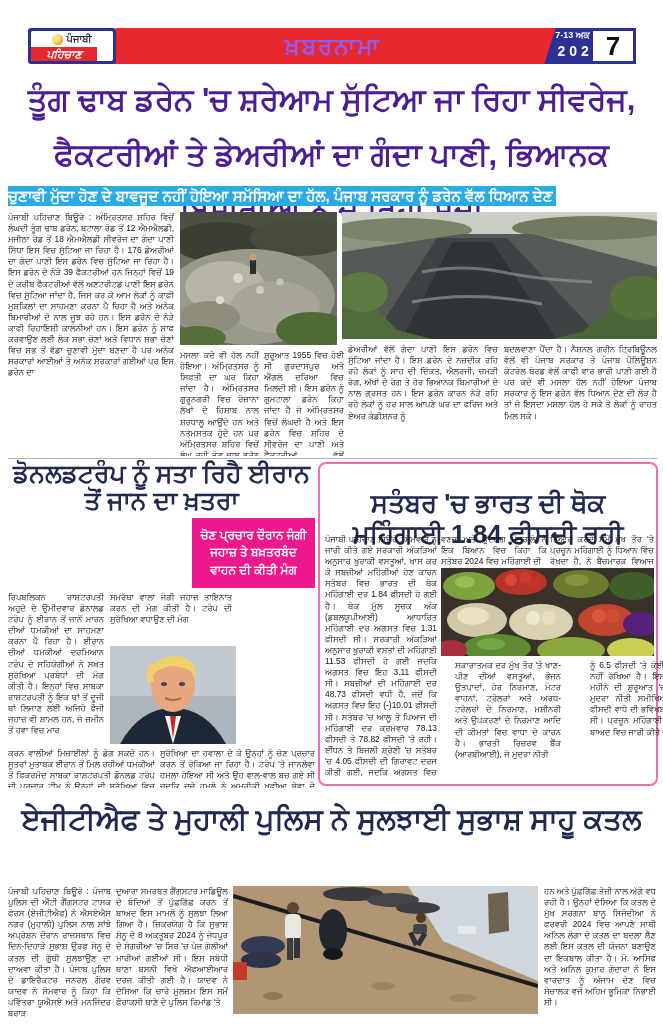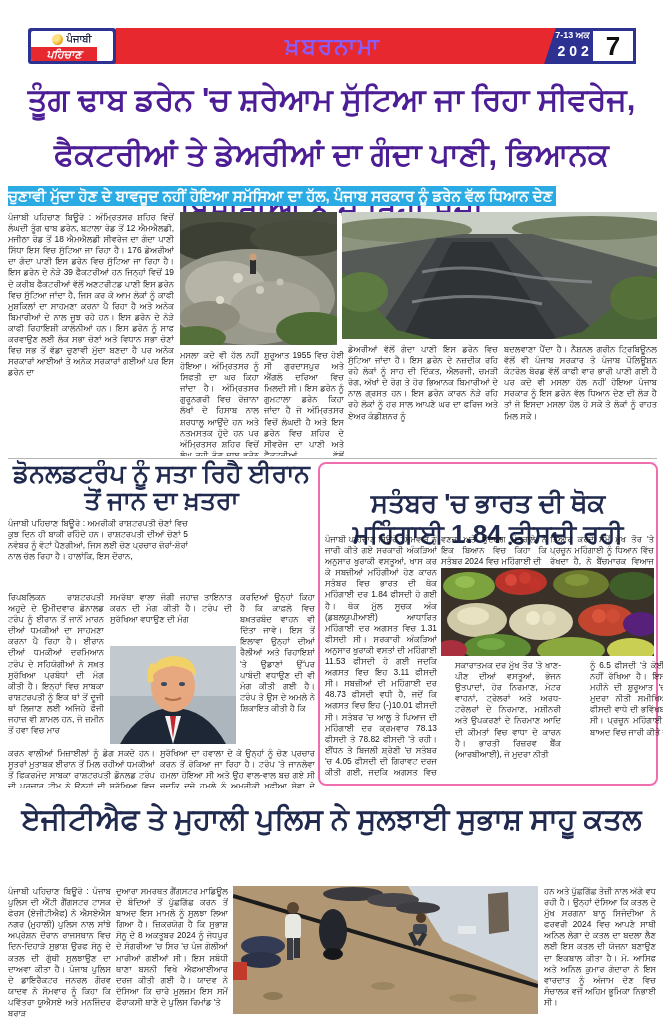--- a/index.html
+++ b/index.html
@@ -119,25 +119,24 @@
 
   <div class="abs bodytxt" style="left:180px;top:350px;width:79px;height:106px;">ਮਸਲਾ ਕਦੇ ਵੀ ਹੱਲ ਨਹੀਂ ਹੋਇਆ। ਅੰਮ੍ਰਿਤਸਰ ਨੂੰ ਸਿਫਤੀ ਦਾ ਘਰ ਕਿਹਾ ਜਾਂਦਾ ਹੈ। ਅੰਮ੍ਰਿਤਸਰ ਗੁਰੂਨਗਰੀ ਵਿਚ ਰੋਜ਼ਾਨਾ ਲੱਖਾਂ ਦੇ ਹਿਸਾਬ ਨਾਲ ਸ਼ਰਧਾਲੂ ਆਉਂਦੇ ਹਨ ਅਤੇ ਨਤਮਸਤਕ ਹੁੰਦੇ ਹਨ ਪਰ ਅੰਮ੍ਰਿਤਸਰ ਸ਼ਹਿਰ ਵਿਚੋਂ ਲੰਘ ਰਹੀ ਤੂੰਗ ਢਾਬ ਡਰੇਨ ਅੰਮ੍ਰਿਤਸਰ ਨੂੰ ਬਦਨਾਮ ਕਰ ਰਹੀ। ਦੱਸਣਯੋਗ ਕਿ ਇਸ ਡਰੇਨ ਦੀ</div>
   <div class="abs bodytxt" style="left:264px;top:350px;width:80px;height:106px;">ਸ਼ੁਰੂਆਤ 1955 ਵਿਚ ਹੋਈ ਸੀ ਗੁਰਦਾਸਪੁਰ ਅਤੇ ਐਂਗਲੋ ਦਰਿਆ ਵਿਚ ਮਿਲਦੀ ਸੀ। ਇਸ ਡਰੇਨ ਨੂੰ ਗੁਮਟਾਲਾ ਡਰੇਨ ਕਿਹਾ ਜਾਂਦਾ ਹੈ ਜੋ ਅੰਮ੍ਰਿਤਸਰ ਵਿਚੋਂ ਲੰਘਦੀ ਹੈ ਅਤੇ ਇਸ ਡਰੇਨ ਵਿਚ ਸ਼ਹਿਰ ਦੇ ਸੀਵਰੇਜ ਦਾ ਪਾਣੀ ਅਤੇ ਫੈਕਟਰੀਆਂ ਵੱਲੋਂ ਅਣਟਰੀਟਡ ਕੈਮੀਕਲ ਵਾਲਾ ਪਾਣੀ ਅਤੇ</div>
   <div class="abs bodytxt" style="left:348px;top:344px;width:150px;height:112px;">ਡੇਅਰੀਆਂ ਵੱਲੋਂ ਗੰਦਾ ਪਾਣੀ ਇਸ ਡਰੇਨ ਵਿਚ ਸੁੱਟਿਆ ਜਾਂਦਾ ਹੈ। ਇਸ ਡਰੇਨ ਦੇ ਨਜ਼ਦੀਕ ਰਹਿ ਰਹੇ ਲੋਕਾਂ ਨੂੰ ਸਾਹ ਦੀ ਦਿੱਕਤ, ਐਲਰਜੀ, ਚਮੜੀ ਰੋਗ, ਅੱਖਾਂ ਦੇ ਰੋਗ ਤੇ ਹੋਰ ਭਿਆਨਕ ਬਿਮਾਰੀਆਂ ਦੇ ਨਾਲ ਗ੍ਰਸਤ ਹਨ। ਇਸ ਡਰੇਨ ਕਾਰਨ ਨੇੜੇ ਰਹਿ ਰਹੇ ਲੋਕਾਂ ਨੂੰ ਹਰ ਸਾਲ ਆਪਣੇ ਘਰ ਦਾ ਫਰਿਜ ਅਤੇ ਏਅਰ ਕੰਡੀਸ਼ਨਰ ਨੂੰ</div>
   <div class="abs bodytxt" style="left:504px;top:344px;width:153px;height:112px;">ਬਦਲਵਾਣਾ ਪੈਂਦਾ ਹੈ। ਨੈਸ਼ਨਲ ਗਰੀਨ ਟ੍ਰਿਬਿਊਨਲ ਵੱਲੋਂ ਵੀ ਪੰਜਾਬ ਸਰਕਾਰ ਤੇ ਪੰਜਾਬ ਪੌਲਿਊਸ਼ਨ ਕੰਟਰੋਲ ਬੋਰਡ ਵੱਲੋਂ ਕਾਫੀ ਵਾਰ ਭਾਰੀ ਪਾਣੀ ਗਈ ਹੈ ਪਰ ਕਦੇ ਵੀ ਮਸਲਾ ਹੱਲ ਨਹੀਂ ਹੋਇਆ ਪੰਜਾਬ ਸਰਕਾਰ ਨੂੰ ਇਸ ਡਰੇਨ ਵੱਲ ਧਿਆਨ ਦੇਣ ਦੀ ਲੋੜ ਹੈ ਤਾਂ ਜੋ ਇਸਦਾ ਮਸਲਾ ਹੱਲ ਹੋ ਸਕੇ ਤੇ ਲੋਕਾਂ ਨੂੰ ਰਾਹਤ ਮਿਲ ਸਕੇ।</div>
 
   <div class="abs rule" style="left:8px;top:458px;width:649px;height:1px;"></div>
 
   <div class="abs story-headline" style="left:8px;top:460px;width:307px;height:54px;font-size:25px;line-height:27px;">ਡੋਨਲਡਟਰੰਪ ਨੂੰ ਸਤਾ ਰਿਹੈ ਈਰਾਨ ਤੋਂ ਜਾਨ ਦਾ ਖ਼ਤਰਾ</div>
 
-  <div class="abs bodytxt" style="left:8px;top:518px;width:180px;height:70px;">ਪੰਜਾਬੀ ਪਹਿਚਾਣ ਬਿਊਰੋ : ਅਮਰੀਕੀ ਰਾਸ਼ਟਰਪਤੀ ਚੋਣਾਂ ਵਿਚ ਕੁਝ ਦਿਨ ਹੀ ਬਾਕੀ ਰਹਿੰਦੇ ਹਨ। ਰਾਸ਼ਟਰਪਤੀ ਦੀਆਂ ਚੋਣਾਂ 5 ਨਵੰਬਰ ਨੂੰ ਵੋਟਾਂ ਪੈਣਗੀਆਂ, ਜਿਸ ਲਈ ਚੋਣ ਪ੍ਰਚਾਰ ਜ਼ੋਰਾਂ-ਸ਼ੋਰਾਂ ਨਾਲ ਚੱਲ ਰਿਹਾ ਹੈ। ਹਾਲਾਂਕਿ, ਇਸ ਦੌਰਾਨ,</div>
+  <div class="abs pinkbox" style="left:192px;top:518px;width:123px;height:70px;">ਚੋਣ ਪ੍ਰਚਾਰ ਦੌਰਾਨ ਜੰਗੀ ਜਹਾਜ਼ ਤੇ ਬਖ਼ਤਰਬੰਦ ਵਾਹਨ ਦੀ ਕੀਤੀ ਮੰਗ</div>
 
   <div class="abs bodytxt" style="left:8px;top:592px;width:96px;height:152px;">ਰਿਪਬਲਿਕਨ ਰਾਸ਼ਟਰਪਤੀ ਅਹੁਦੇ ਦੇ ਉਮੀਦਵਾਰ ਡੋਨਾਲਡ ਟਰੰਪ ਨੂੰ ਈਰਾਨ ਤੋਂ ਜਾਨੋਂ ਮਾਰਨ ਦੀਆਂ ਧਮਕੀਆਂ ਦਾ ਸਾਹਮਣਾ ਕਰਨਾ ਪੈ ਰਿਹਾ ਹੈ। ਈਰਾਨ ਦੀਆਂ ਧਮਕੀਆਂ ਦਰਮਿਆਨ ਟਰੰਪ ਦੇ ਸਹਿਯੋਗੀਆਂ ਨੇ ਸਖ਼ਤ ਸੁਰੱਖਿਆ ਪ੍ਰਬੰਧਾਂ ਦੀ ਮੰਗ ਕੀਤੀ ਹੈ। ਇਨ੍ਹਾਂ ਵਿਚ ਸਾਬਕਾ ਰਾਸ਼ਟਰਪਤੀ ਨੂੰ ਇਕ ਥਾਂ ਤੋਂ ਦੂਜੀ ਥਾਂ ਲਿਜਾਣ ਲਈ ਅਜਿਹੇ ਫੌਜੀ ਜਹਾਜ਼ ਵੀ ਸ਼ਾਮਲ ਹਨ, ਜੋ ਜ਼ਮੀਨ ਤੋਂ ਹਵਾ ਵਿਚ ਮਾਰ</div>
   <div class="abs bodytxt" style="left:110px;top:592px;width:122px;height:52px;">ਸਮਰੱਥਾ ਵਾਲਾ ਜੰਗੀ ਜਹਾਜ਼ ਤਾਇਨਾਤ ਕਰਨ ਦੀ ਮੰਗ ਕੀਤੀ ਹੈ। ਟਰੰਪ ਦੀ ਸੁਰੱਖਿਆ ਵਧਾਉਣ ਦੀ ਮੰਗ</div>
-  <div class="abs bodytxt" style="left:240px;top:592px;width:75px;height:152px;">ਕਰਦਿਆਂ ਉਨ੍ਹਾਂ ਕਿਹਾ ਹੈ ਕਿ ਕਾਫ਼ਲੇ ਵਿਚ ਬਖ਼ਤਰਬੰਦ ਵਾਹਨ ਵੀ ਦਿੱਤਾ ਜਾਵੇ। ਇਸ ਤੋਂ ਇਲਾਵਾ ਉਨ੍ਹਾਂ ਦੀਆਂ ਰੈਲੀਆਂ ਅਤੇ ਰਿਹਾਇਸ਼ਾਂ 'ਤੇ ਉਡਾਣਾਂ ਉੱਪਰ ਪਾਬੰਦੀ ਵਧਾਉਣ ਦੀ ਵੀ ਮੰਗ ਕੀਤੀ ਗਈ ਹੈ। ਟਰੰਪ ਤੇ ਉਸ ਦੇ ਅਮਲੇ ਨੇ ਸ਼ਿਕਾਇਤ ਕੀਤੀ ਹੈ ਕਿ</div>
 
   <div class="abs photo" style="left:110px;top:646px;width:126px;height:98px;">
     <svg width="126" height="98" viewBox="0 0 126 98">
       <rect width="126" height="98" fill="#aeb6bd"></rect>
       <rect x="0" y="0" width="126" height="50" fill="#c2c9cf"></rect>
       <path d="M10 98 Q30 62 63 62 Q96 62 116 98 Z" fill="#1d2736"></path>
       <polygon points="55,70 63,98 71,70" fill="#f2f2f2"></polygon>
       <polygon points="60,70 63,92 66,70" fill="#c2262e"></polygon>
       <ellipse cx="63" cy="40" rx="22" ry="26" fill="#e8a87f"></ellipse>
       <path d="M41 34 Q40 12 63 10 Q88 10 86 34 Q84 22 63 20 Q44 22 41 34 Z" fill="#f3d169"></path>

